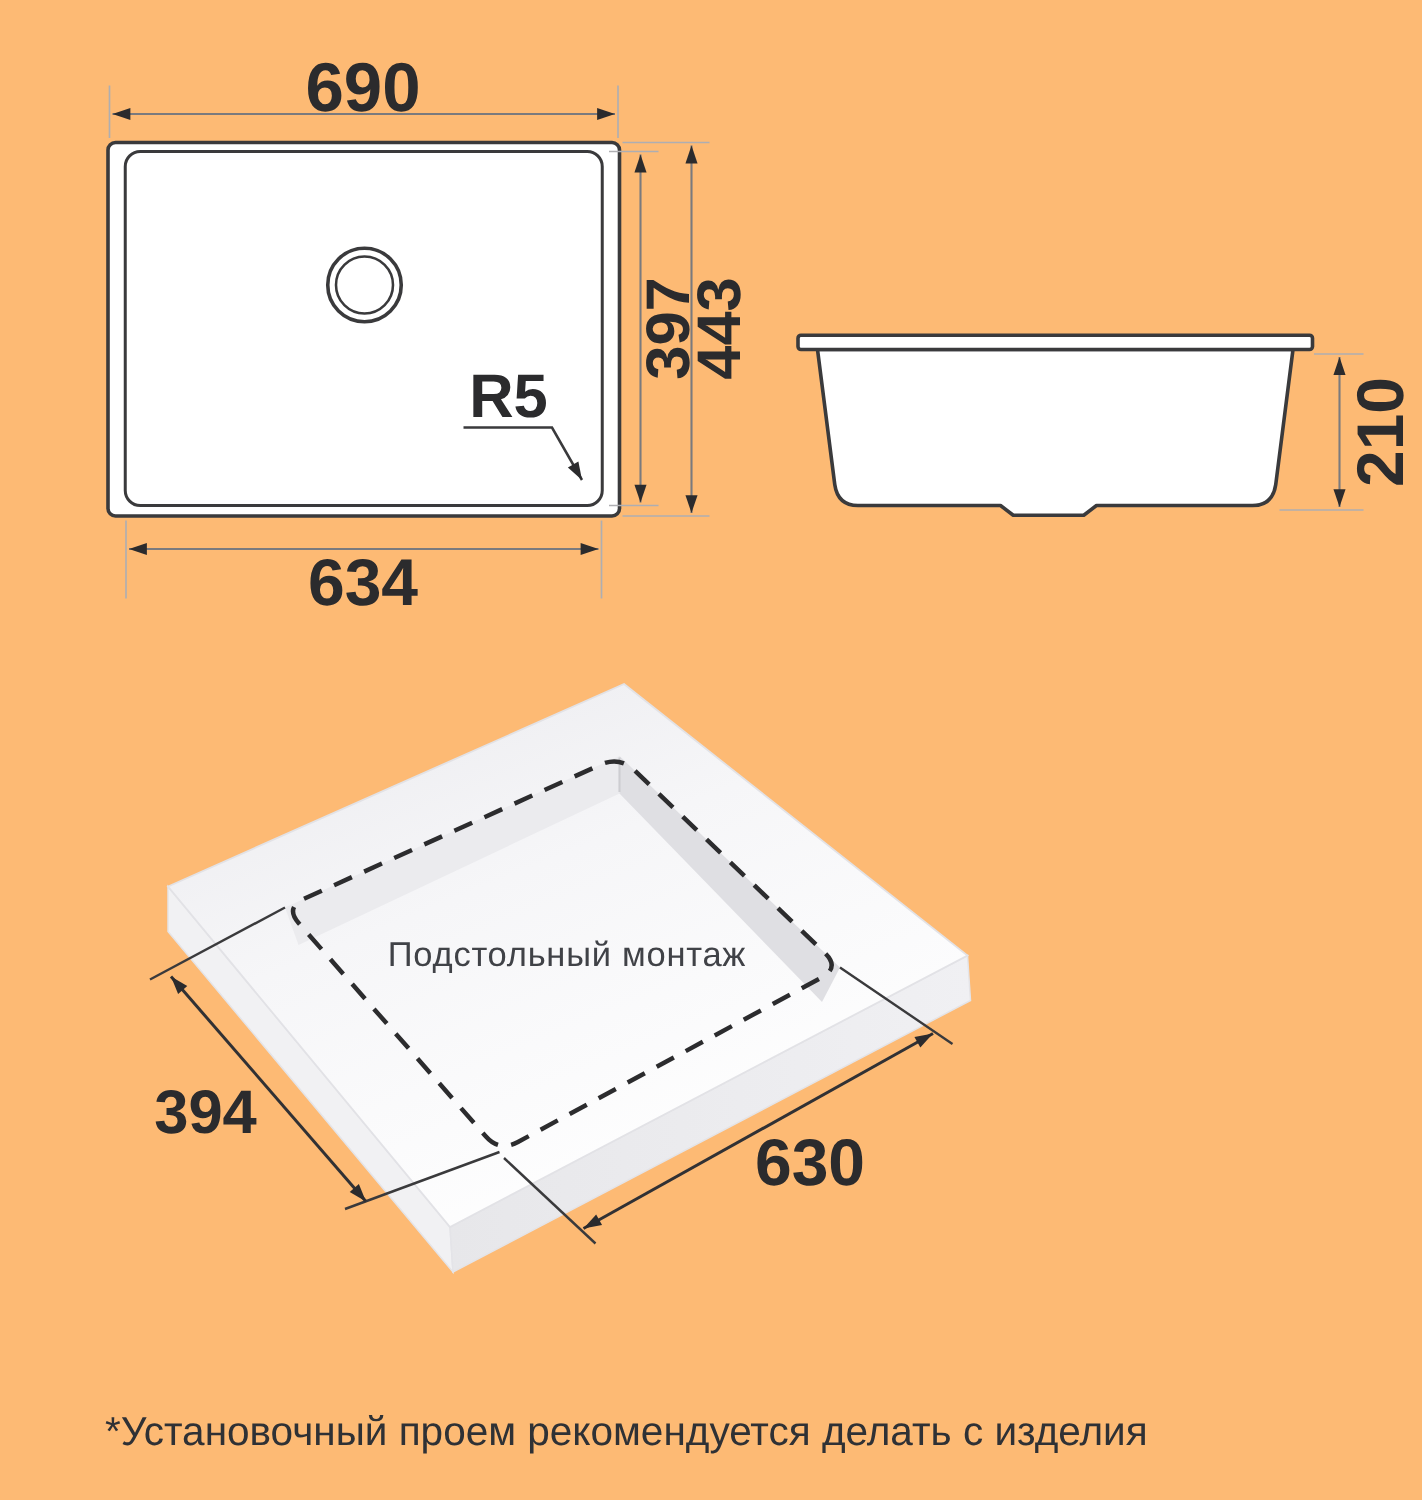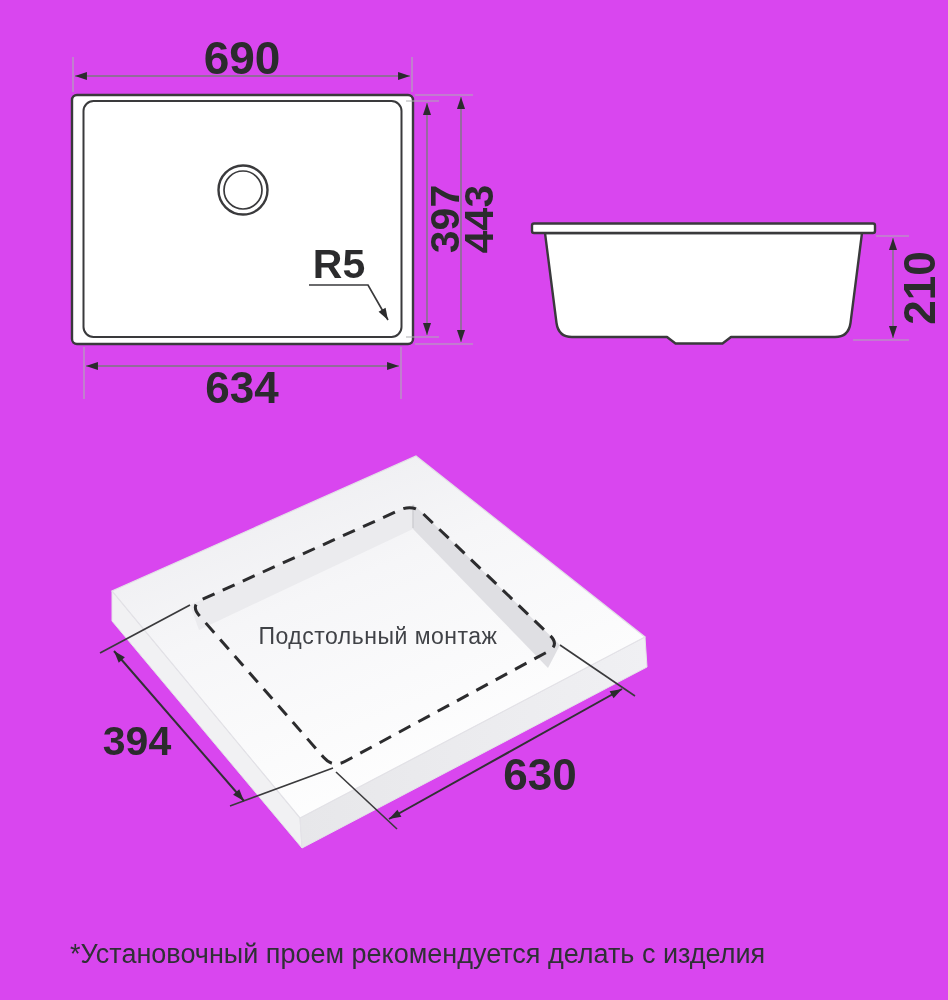--- a/index.html
+++ b/index.html
@@ -1,17 +1,17 @@
 <!DOCTYPE html>
 <html><head>
 <meta charset="utf-8">
 <style>
   html,body{margin:0;padding:0;background:#ffffff;}
   .page{
-    width:948px;height:1000px;background:#d946ef;position:relative;overflow:hidden;
+    width:948px;height:1000px;background:#fdba74;position:relative;overflow:hidden;
     font-family:"Liberation Sans", sans-serif;
   }
   svg{display:block;}
   text{font-family:"Liberation Sans", sans-serif;}
   .dim-num{font-weight:bold;fill:#2b2b2d;}
   .outline{fill:#ffffff;stroke:#3a3a3c;stroke-width:2.4;stroke-linejoin:round;}
   .outline-thin{fill:none;stroke:#3a3a3c;stroke-width:2;stroke-linejoin:round;}
   .ext{stroke:#aeaeb2;stroke-width:1.1;fill:none;}
   .dim{stroke:#7a7a7e;stroke-width:1.4;fill:none;}
   .iso-ext{stroke:#3a3a3c;stroke-width:1.6;fill:none;}

